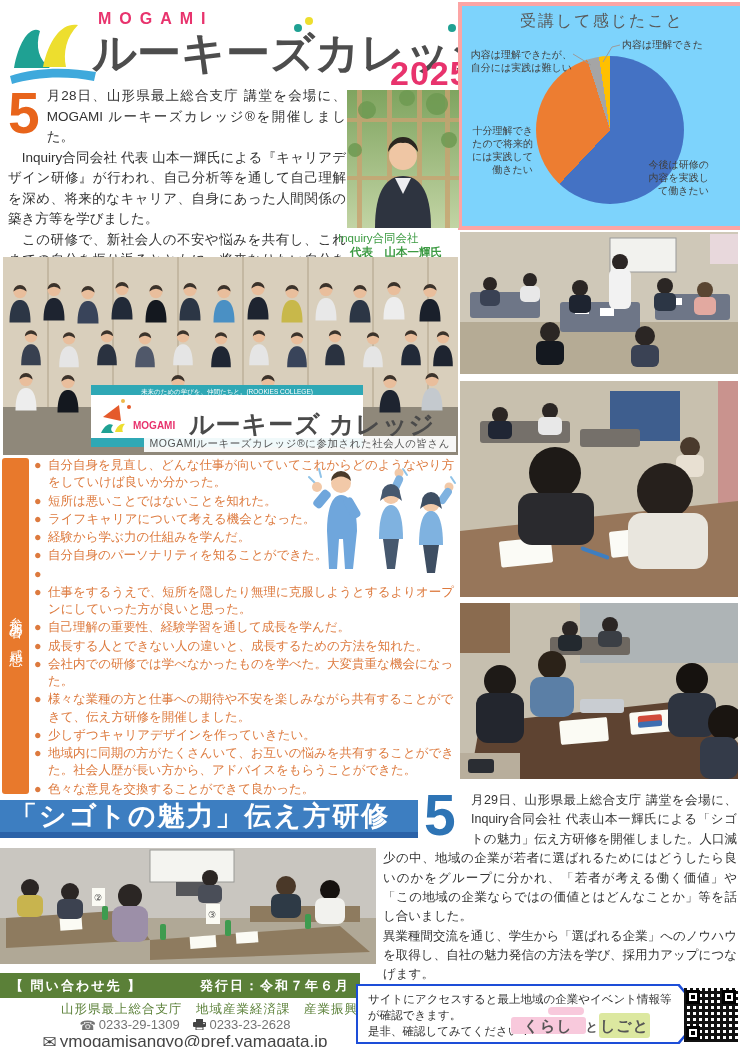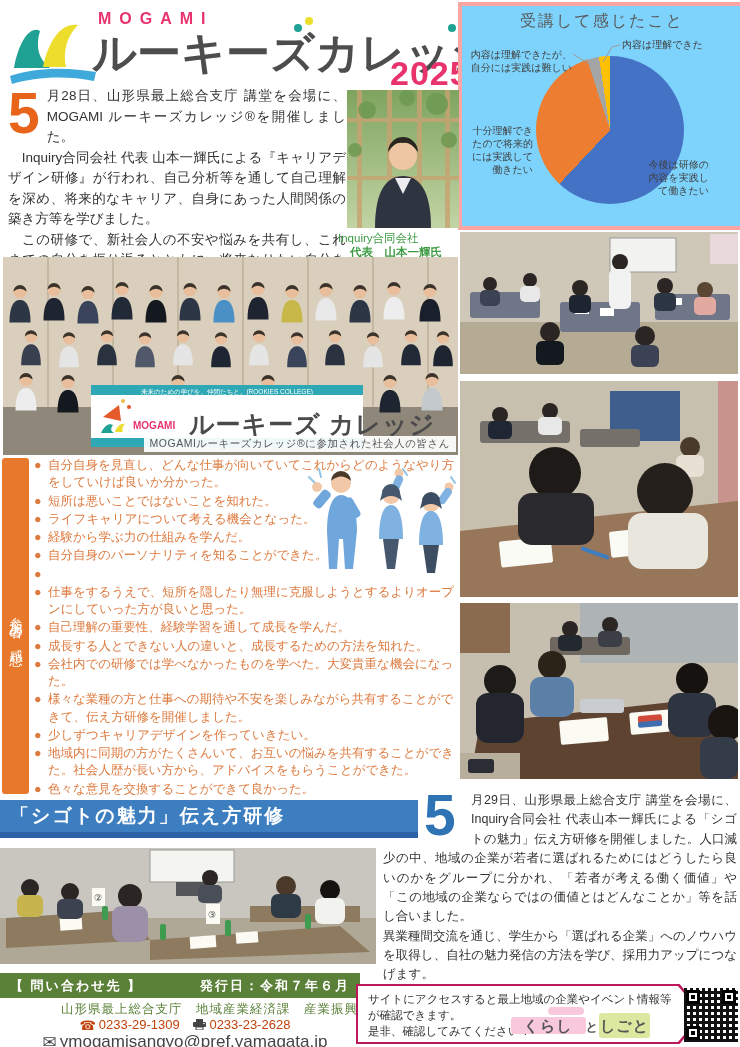--- a/index.html
+++ b/index.html
@@ -46,38 +46,38 @@
   .side{position:absolute;left:2px;top:2px;width:27px;height:336px;background:#E8792C;border-radius:3px;
         display:flex;align-items:center;justify-content:center;}
   .side span{writing-mode:vertical-rl;color:#fff;font-size:13.5px;letter-spacing:4px;}
   .imp-list{position:absolute;left:34px;top:1px;width:425px;}
   .imp-item{display:flex;font-size:12.5px;line-height:1.38;color:#DD7A3E;font-weight:500;margin-bottom:1px;}
   .imp-item .bullet{flex:0 0 14px;width:14px;}
   .illus{position:absolute;left:303px;top:5px;width:158px;height:114px;}
 
   
   .sec2head{left:0;top:800px;width:418px;height:38px;background:#3D7EC1;border-bottom:6px solid #2B62A8;
-            color:#fff;font-size:19px;font-weight:bold;letter-spacing:2px;display:flex;align-items:center;
+            color:#fff;font-size:27px;font-weight:bold;letter-spacing:2px;display:flex;align-items:center;
             padding-left:10px;box-sizing:border-box;white-space:nowrap;}
   .dropcap2{left:424px;top:791px;font-size:57px;line-height:.85;font-weight:bold;color:#2E74B5;}
   .sec2{left:383px;top:791px;width:354px;font-size:12.5px;line-height:1.55;color:#333;text-align:justify;}
   .sec2 p{margin:0;}
   .sec2 .spacer{float:left;width:88px;height:58px;}
 
   
   .fbar{left:0;top:973px;width:360px;height:25px;background:#5B8038;color:#fff;display:flex;
         justify-content:space-between;align-items:center;padding:0 10px;box-sizing:border-box;
         font-size:13px;font-weight:bold;letter-spacing:2px;}
   .forg{left:0;top:1001px;width:360px;text-align:center;color:#5B8038;font-size:12.5px;letter-spacing:1px;margin-left:43px;}
-  .fline{left:0;top:1017px;width:360px;text-align:center;color:#c2410c;font-size:13px;}
+  .fline{left:0;top:1017px;width:360px;text-align:center;color:#737373;font-size:13px;}
   .fmail{left:0;top:1032px;width:360px;text-align:center;color:#444;font-size:17px;}
   .ficon{display:inline-block;vertical-align:-1px;margin:0 3px 0 10px;}
 
   .sitebox{left:356px;top:984px;width:348px;height:60px;
-           clip-path:polygon(0 0,93% 0,100% 50%,93% 100%,0 100%);background:#be185d;}
+           clip-path:polygon(0 0,93% 0,100% 50%,93% 100%,0 100%);background:#1d4ed8;}
   .sitebox-in{position:absolute;left:2px;top:2px;width:344px;height:56px;
            clip-path:polygon(0 0,93% 0,100% 50%,93% 100%,0 100%);background:#fff;
            padding:5px 10px;box-sizing:border-box;font-size:11.5px;color:#333;line-height:1.4;}
   .kl{position:absolute;right:52px;bottom:6px;font-weight:bold;font-size:15px;color:#555;letter-spacing:1px;}
   .kl .hp{background:#F8C9DC;border-radius:3px;padding:0 13px;}
   .kl .hg{background:#DCE8A0;border-radius:3px;padding:4px 1px;}
   .kl-tag{position:absolute;right:118px;bottom:27px;width:36px;height:8px;background:#F8C9DC;border-radius:4px;}
 
   .qr{left:684px;top:988px;width:54px;height:54px;background:#fff;
       background-image:repeating-linear-gradient(0deg,#111 0 3px,transparent 3px 6px),

